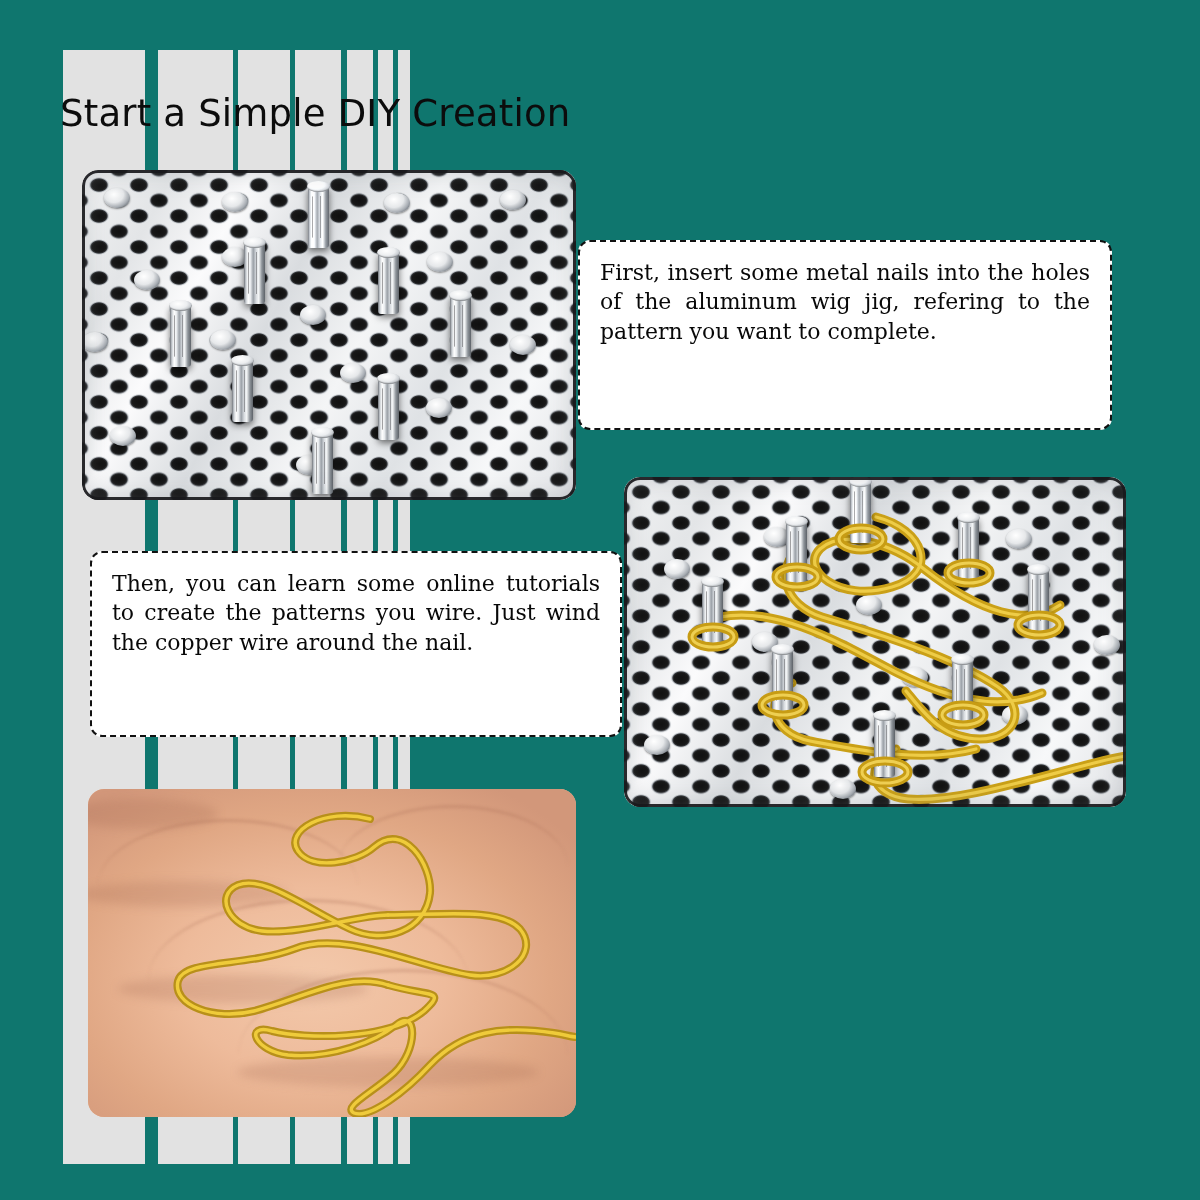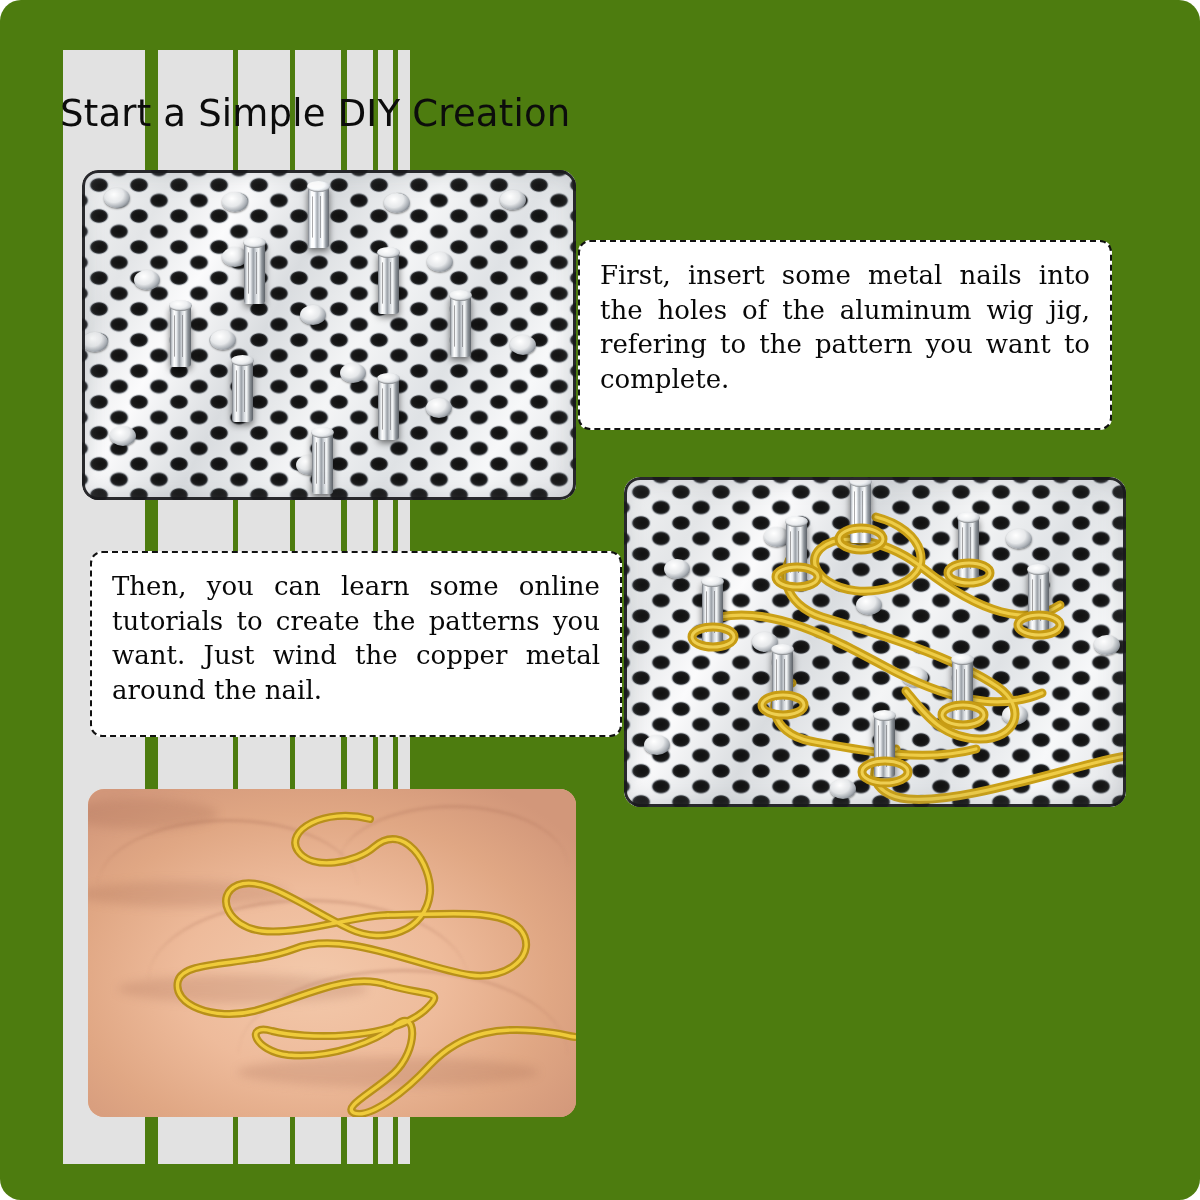--- a/index.html
+++ b/index.html
@@ -166,35 +166,35 @@
 
   
   .callout {
     position: absolute;
     box-sizing: border-box;
     border: 2px dashed #111111;
     border-radius: 12px;
     background: #ffffff;
     padding: 16px 20px 14px 20px;
     font-family: "DejaVu Serif", serif;
-    font-size: 26px;
+    font-size: 22px;
     line-height: 1.33;
     color: #080808;
     text-align: justify;
     text-justify: inter-word;
   }
   #callout-1 { left: 578px; top: 240px; width: 534px; height: 190px; }
   #callout-2 { left: 90px;  top: 551px; width: 532px; height: 186px; }
   #callout-3 { left: 578px; top: 858px; width: 534px; height: 182px; }
   .callout p { margin: 0; }
 </style>
 </head>
 <body>
 
-<div id="page" style="background: #4d7c0f; border-radius: 21px;">
+<div id="page" style="background: #0f766e;">
 
   <div class="stripes">
       <div class="stripe" style="left: 63px; top: 50px; width: 82px; height: 1114px; background: rgb(226, 226, 226);"></div>
       <div class="stripe" style="left: 158px; top: 50px; width: 75px; height: 1114px; background: rgb(226, 226, 226);"></div>
       <div class="stripe" style="left: 238px; top: 50px; width: 52px; height: 1114px; background: rgb(226, 226, 226);"></div>
       <div class="stripe" style="left: 295px; top: 50px; width: 46px; height: 1114px; background: rgb(226, 226, 226);"></div>
       <div class="stripe" style="left: 347px; top: 50px; width: 26px; height: 1114px; background: rgb(226, 226, 226);"></div>
       <div class="stripe" style="left: 378px; top: 50px; width: 15px; height: 1114px; background: rgb(226, 226, 226);"></div>
       <div class="stripe" style="left: 398px; top: 50px; width: 12px; height: 1114px; background: rgb(226, 226, 226);"></div>
     </div>
@@ -302,21 +302,21 @@
           <ellipse cx="89" cy="160" rx="21" ry="10"></ellipse>
           <ellipse cx="159" cy="228" rx="21" ry="10"></ellipse>
           <ellipse cx="339" cy="238" rx="21" ry="10"></ellipse>
           <ellipse cx="261" cy="295" rx="23" ry="11"></ellipse>
         </g>
       </svg>
     </div>
   </div>
 
   <div class="callout" id="callout-2">
-    <p>Then, you can learn some online tutorials to create the patterns you want. Just wind the copper metal around the nail.</p>
+    <p>Then, you can learn some online tutorials to create the patterns you wire. Just wind the copper wire around the nail.</p>
   </div>
 
   <div class="photo" id="photo-3">
     <div class="palm">
       <div class="finger-gap" style="left:-20px; top:10px;  width:150px; height:30px;"></div>
       <div class="finger-gap" style="left:-10px; top:92px;  width:210px; height:26px;"></div>
       <div class="finger-gap" style="left:30px;  top:186px; width:250px; height:28px;"></div>
       <div class="finger-gap" style="left:150px; top:268px; width:300px; height:30px;"></div>
       <div class="crease" style="left:10px;  top:30px;  width:260px; height:130px;"></div>
       <div class="crease" style="left:60px;  top:110px; width:320px; height:160px;"></div>

